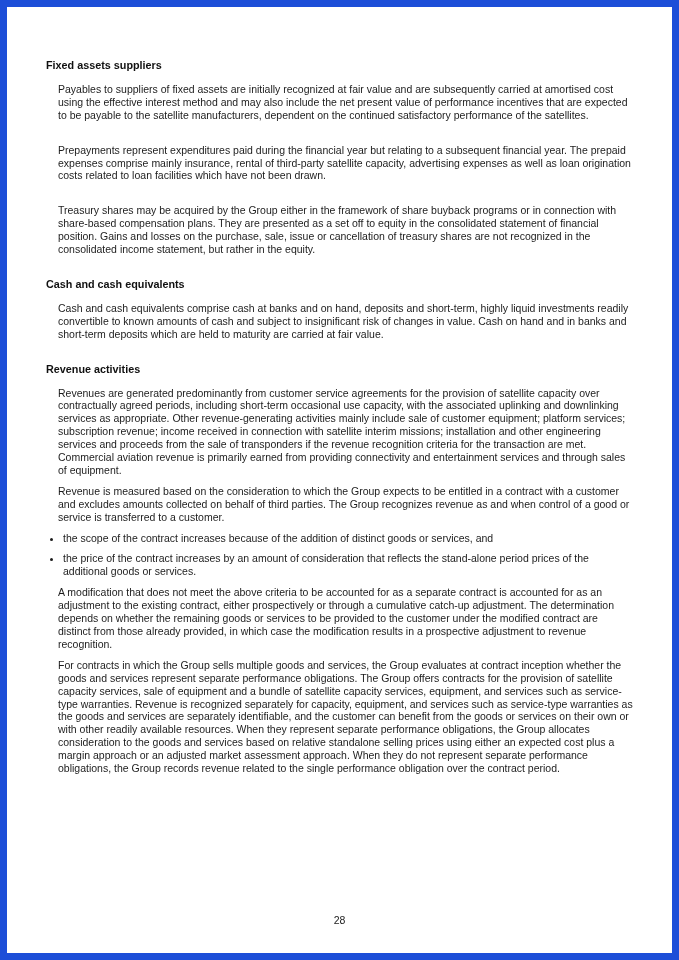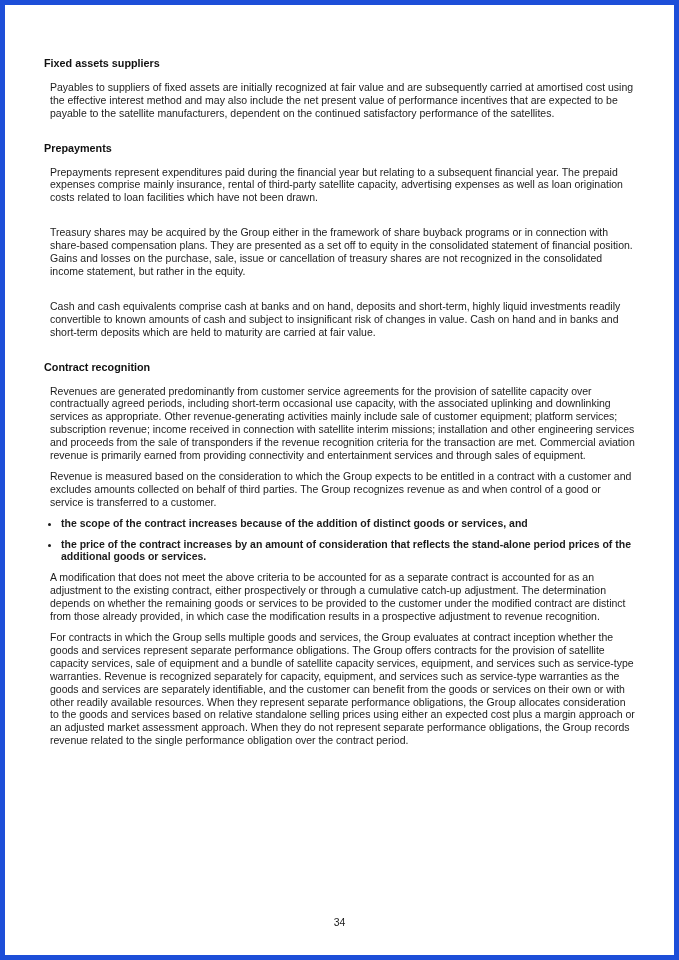--- a/index.html
+++ b/index.html
@@ -5,50 +5,49 @@
   html, body {
     margin: 0;
     padding: 0;
     background: #ffffff;
   }
   .page {
     position: relative;
     width: 679px;
     height: 960px;
     box-sizing: border-box;
-    border: 5px solid #1d4ed8;
+    border: 7px solid #1d4ed8;
     background: #ffffff;
     font-family: "Liberation Sans", "DejaVu Sans", sans-serif;
     font-size: 10.5px;
     line-height: 12.9px;
     color: #1c1c1c;
     padding: 52px 39px 56px 39px;
     overflow: hidden;
   }
   .doc-section {
     margin: 0 0 22px 0;
   }
   .doc-heading {
     font-size: 10.8px;
     font-weight: bold;
     margin: 0 0 11px 0;
     color: #111111;
   }
   .doc-paragraph {
-    margin: 0 0 8px 6px;
+    margin: 0 0 8px 12px;
     text-align: left;
   }
   .doc-bullets {
     margin: 0 0 8px 0;
     padding: 0 0 0 17px;
     list-style: disc;
   }
   .doc-bullet {
     margin: 0 0 8px 0;
-    font-weight: bold;
   }
   .page-footer {
     position: absolute;
     left: 0;
     right: 0;
     bottom: 26px;
     text-align: center;
     font-size: 10.5px;
     color: #1c1c1c;
   }
@@ -56,37 +55,37 @@
 </head>
 <body>
 
 <div class="page">
   <main class="content">
       <section class="doc-section">
         <h2 class="doc-heading">Fixed assets suppliers</h2>
         <p class="doc-paragraph">Payables to suppliers of fixed assets are initially recognized at fair value and are subsequently carried at amortised cost using the effective interest method and may also include the net present value of performance incentives that are expected to be payable to the satellite manufacturers, dependent on the continued satisfactory performance of the satellites.</p>
       </section>
       <section class="doc-section">
-        <h2 class="doc-heading">Prepayments</h2>
         <p class="doc-paragraph">Prepayments represent expenditures paid during the financial year but relating to a subsequent financial year. The prepaid expenses comprise mainly insurance, rental of third-party satellite capacity, advertising expenses as well as loan origination costs related to loan facilities which have not been drawn.</p>
       </section>
       <section class="doc-section">
         <p class="doc-paragraph">Treasury shares may be acquired by the Group either in the framework of share buyback programs or in connection with share-based compensation plans. They are presented as a set off to equity in the consolidated statement of financial position. Gains and losses on the purchase, sale, issue or cancellation of treasury shares are not recognized in the consolidated income statement, but rather in the equity.</p>
       </section>
       <section class="doc-section">
+        <h2 class="doc-heading">Cash and cash equivalents</h2>
         <p class="doc-paragraph">Cash and cash equivalents comprise cash at banks and on hand, deposits and short-term, highly liquid investments readily convertible to known amounts of cash and subject to insignificant risk of changes in value. Cash on hand and in banks and short-term deposits which are held to maturity are carried at fair value.</p>
       </section>
       <section class="doc-section">
-        <h2 class="doc-heading">Contract recognition</h2>
+        <h2 class="doc-heading">Revenue activities</h2>
         <p class="doc-paragraph">Revenues are generated predominantly from customer service agreements for the provision of satellite capacity over contractually agreed periods, including short-term occasional use capacity, with the associated uplinking and downlinking services as appropriate. Other revenue-generating activities mainly include sale of customer equipment; platform services; subscription revenue; income received in connection with satellite interim missions; installation and other engineering services and proceeds from the sale of transponders if the revenue recognition criteria for the transaction are met. Commercial aviation revenue is primarily earned from providing connectivity and entertainment services and through sales of equipment.</p>
         <p class="doc-paragraph">Revenue is measured based on the consideration to which the Group expects to be entitled in a contract with a customer and excludes amounts collected on behalf of third parties. The Group recognizes revenue as and when control of a good or service is transferred to a customer.</p>
         <ul class="doc-bullets">
           <li class="doc-bullet">the scope of the contract increases because of the addition of distinct goods or services, and</li>
           <li class="doc-bullet">the price of the contract increases by an amount of consideration that reflects the stand-alone period prices of the additional goods or services.</li>
         </ul>
         <p class="doc-paragraph">A modification that does not meet the above criteria to be accounted for as a separate contract is accounted for as an adjustment to the existing contract, either prospectively or through a cumulative catch-up adjustment. The determination depends on whether the remaining goods or services to be provided to the customer under the modified contract are distinct from those already provided, in which case the modification results in a prospective adjustment to revenue recognition.</p>
         <p class="doc-paragraph">For contracts in which the Group sells multiple goods and services, the Group evaluates at contract inception whether the goods and services represent separate performance obligations. The Group offers contracts for the provision of satellite capacity services, sale of equipment and a bundle of satellite capacity services, equipment, and services such as service-type warranties. Revenue is recognized separately for capacity, equipment, and services such as service-type warranties as the goods and services are separately identifiable, and the customer can benefit from the goods or services on their own or with other readily available resources. When they represent separate performance obligations, the Group allocates consideration to the goods and services based on relative standalone selling prices using either an expected cost plus a margin approach or an adjusted market assessment approach. When they do not represent separate performance obligations, the Group records revenue related to the single performance obligation over the contract period.</p>
       </section>
     </main>
   <div class="page-footer">
-    <span>34</span>
+    <span>28</span>
   </div>
 </div>
 
 </body></html>

